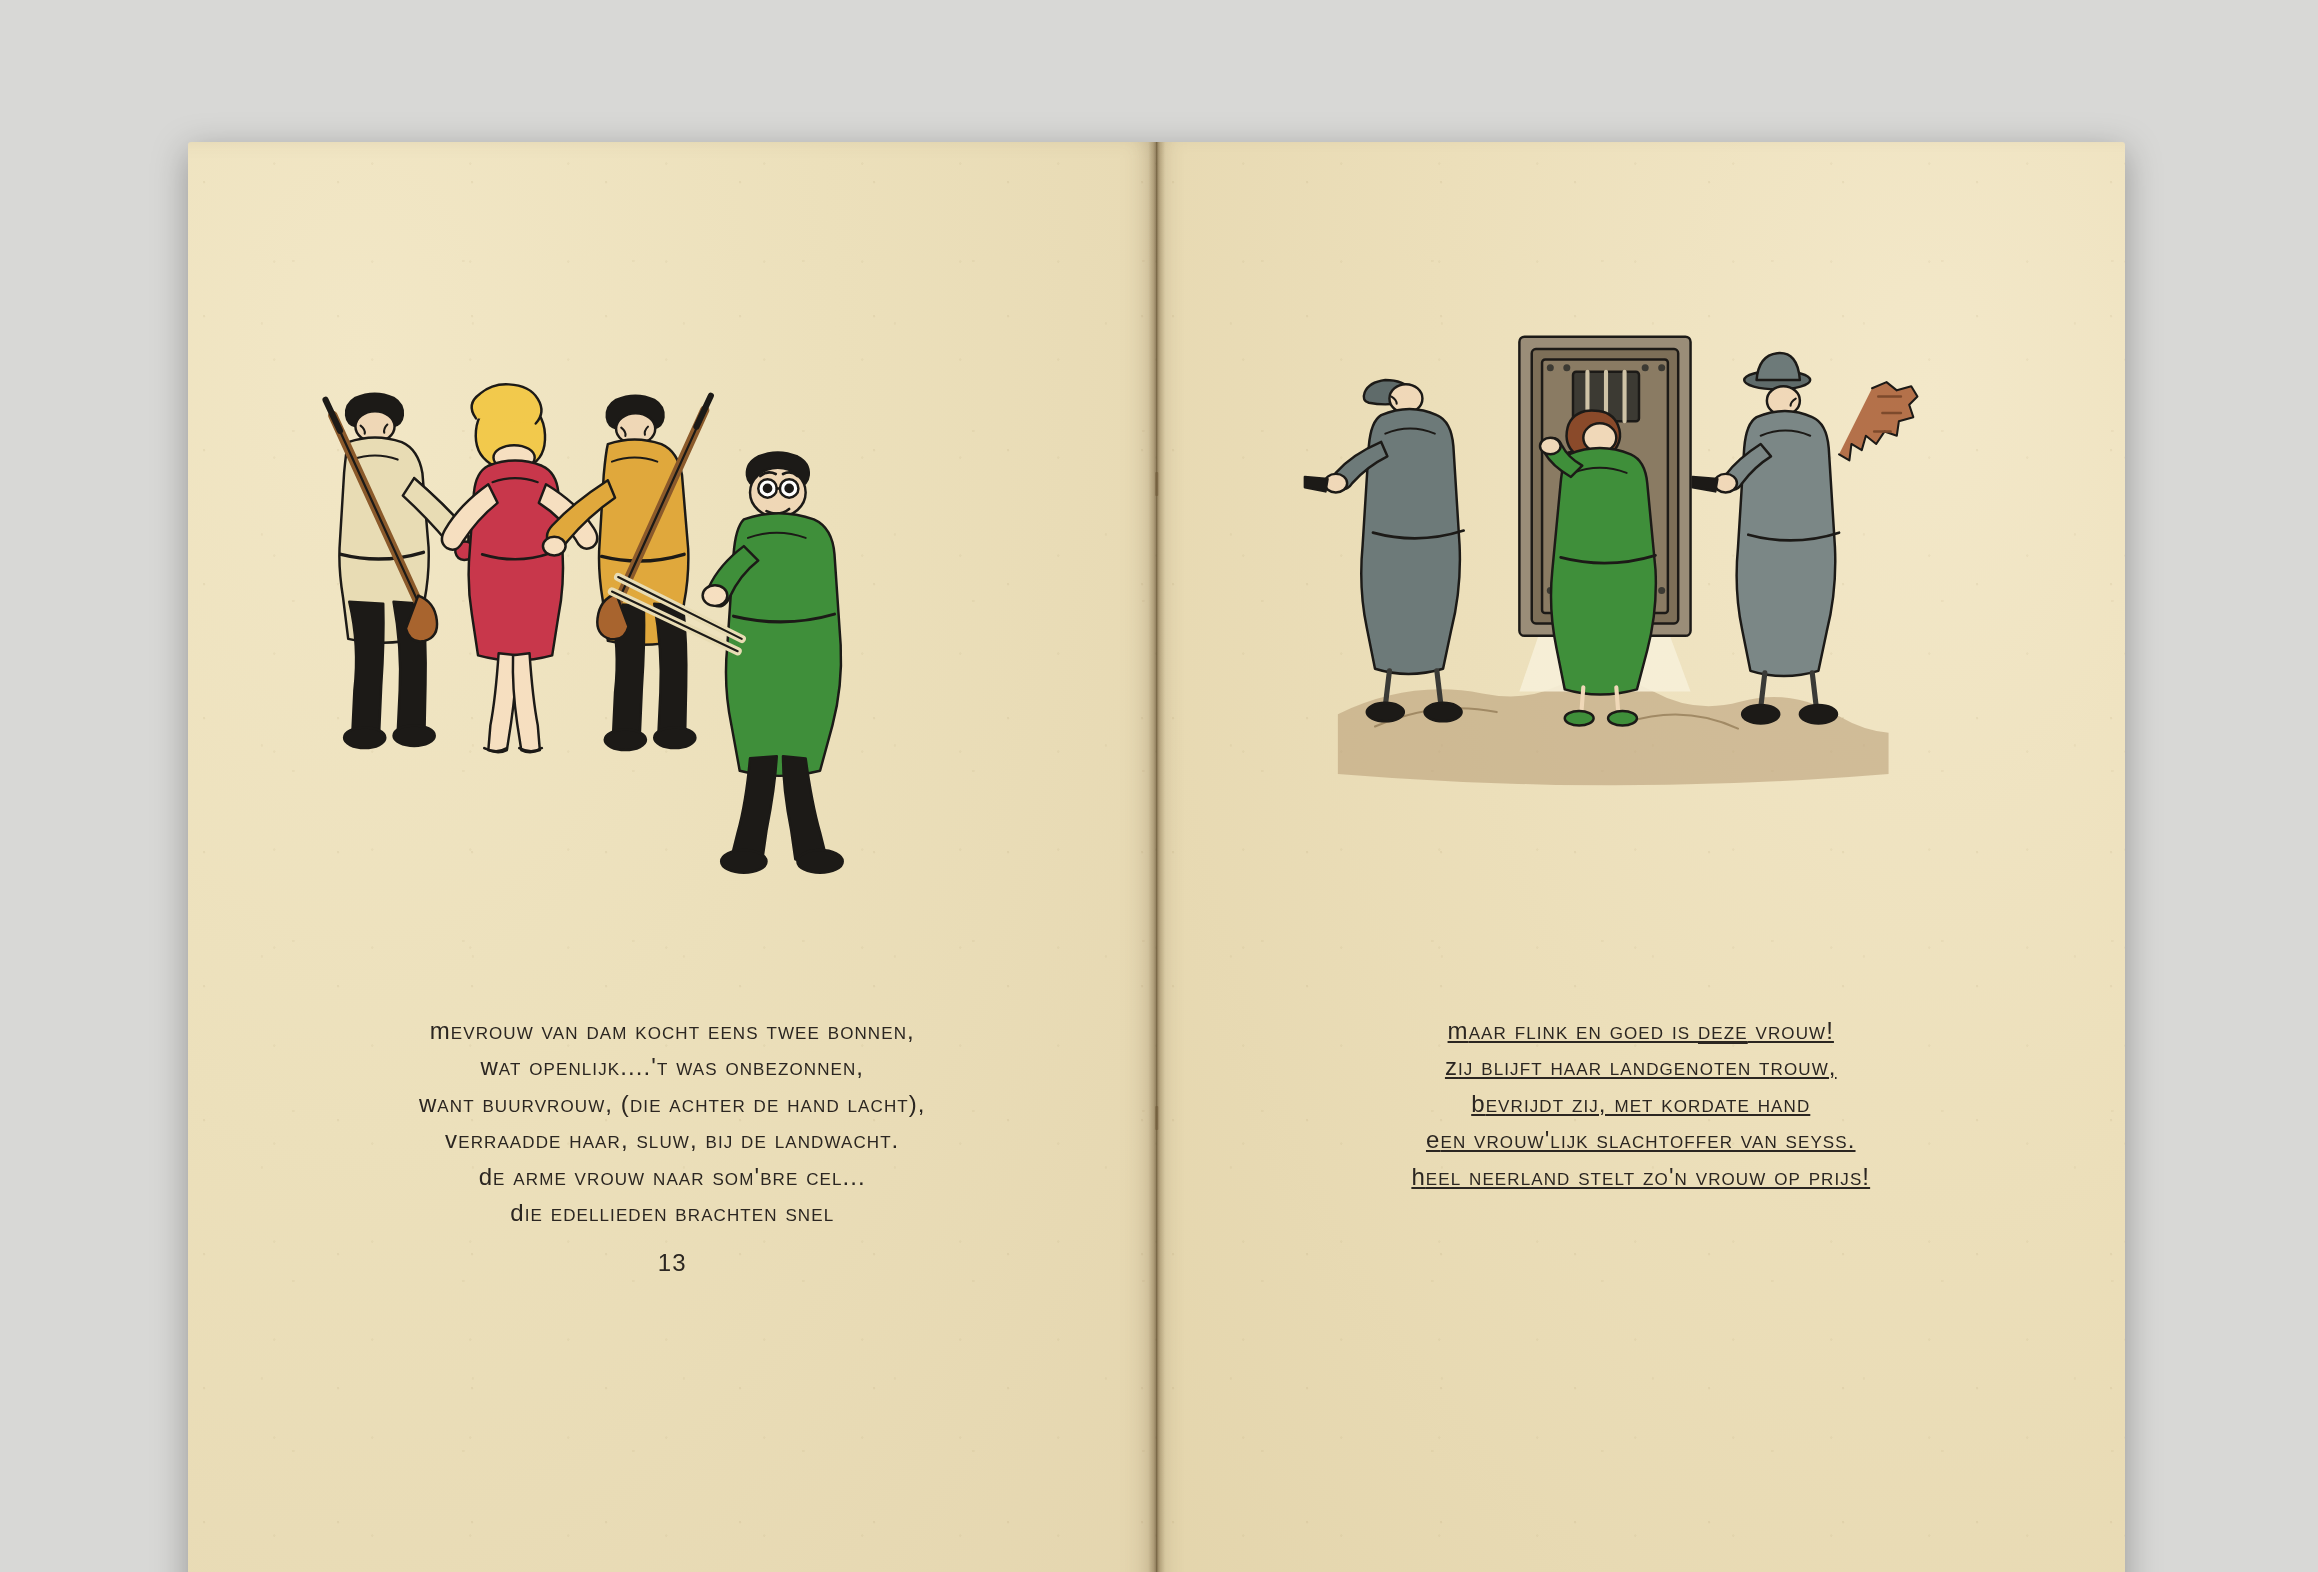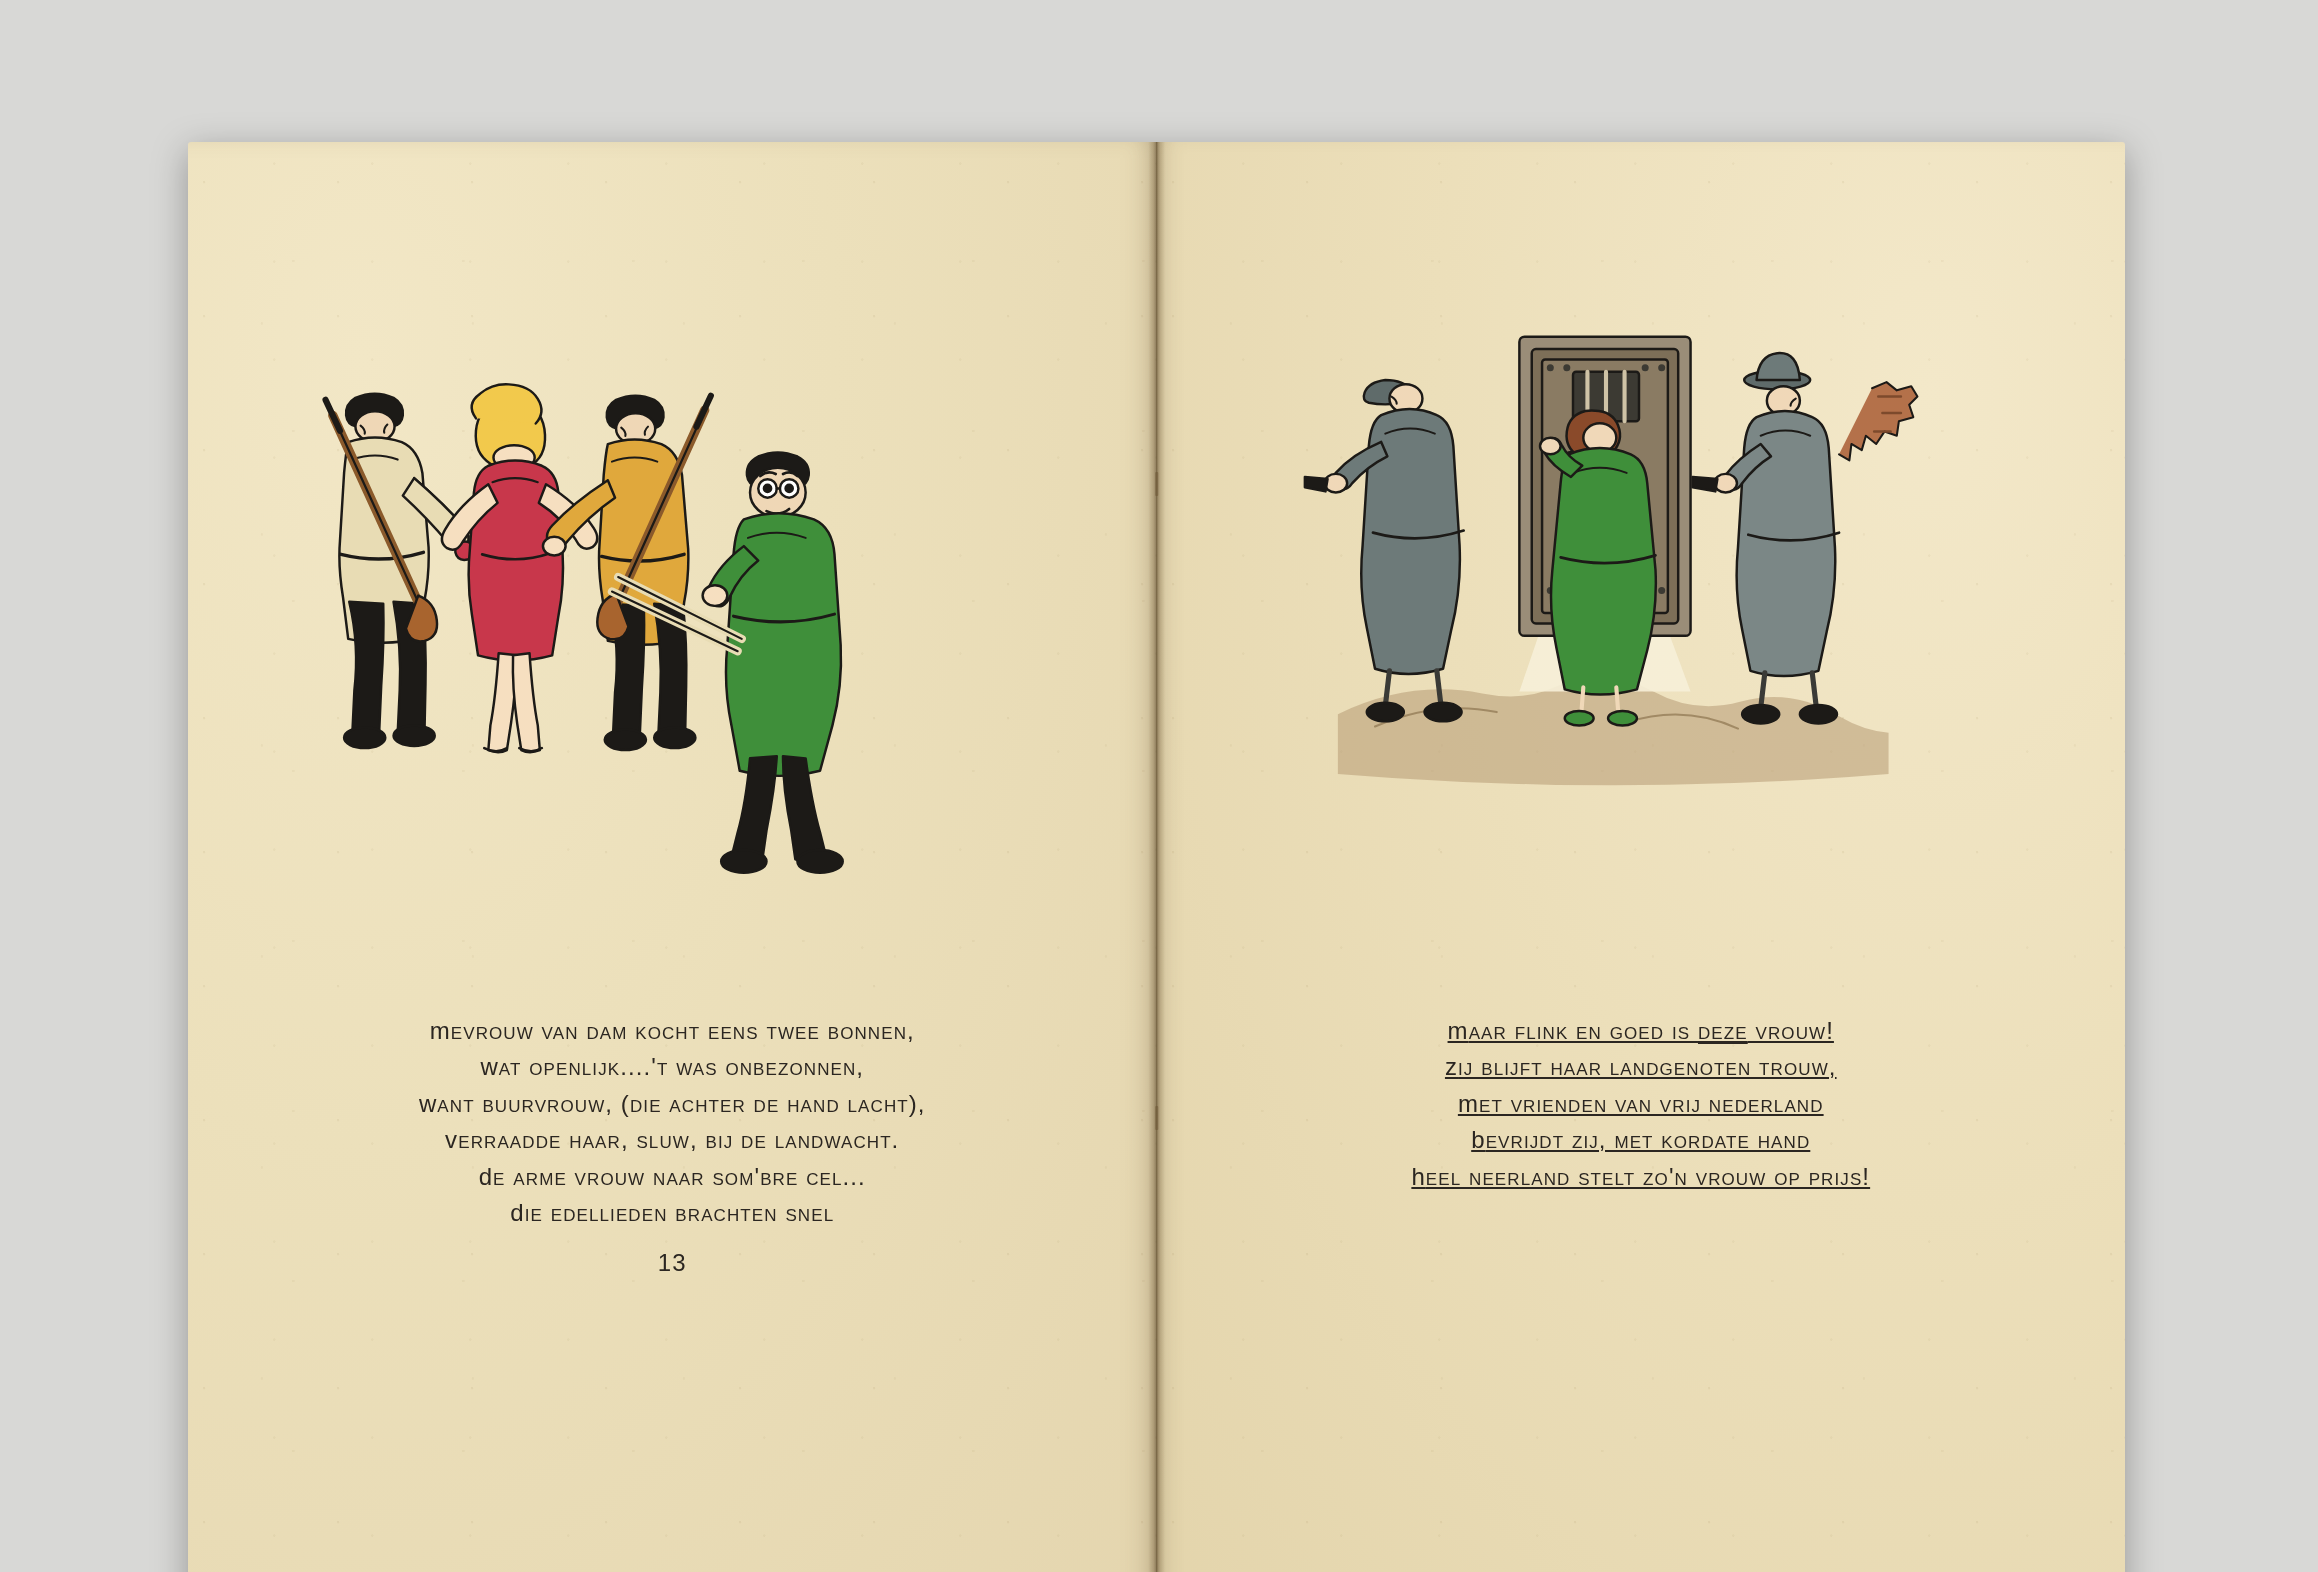--- a/index.html
+++ b/index.html
@@ -294,22 +294,22 @@
         <path d="M578 104 l14 -6 l10 8 l14 -4 l6 10 l-8 8 l4 12 l-14 4 l-2 14 l-12 -4 l-8 12 l-10 -8 l-4 14 l-10 -6 l-2 16 l-10 -6" fill="#b4714a" stroke="#1c1a17" stroke-width="2"></path>
         <path d="M584 112 h22 M588 128 h18 M580 146 h16" stroke="#7d4a2c" stroke-width="2.4"></path>
       </g>
     </svg>
 
     <div class="caption" style="top:871px;text-decoration:underline;">
       <div class="line">
         <span>Maar flink en goed is </span><u class="deze">deze</u><span> Vrouw!</span>
       </div>
       <div class="line">Zij blijft haar landgenoten trouw,</div>
-      <div class="line">Met vrienden van Vrij Nederland</div>
       <div class="line">Bevrijdt zij, met kordate hand</div>
+      <div class="line">Een vrouw'lijk slachtoffer van Seyss.</div>
       <div class="line">Heel Neerland stelt zo'n Vrouw op prijs!</div>
     </div>
   </div>
 
   <div id="spine"></div>
   <div id="spine-line"></div>
   <div class="staple" style="top:330px;"></div>
   <div class="staple" style="top:964px;"></div>
 </div>
 

